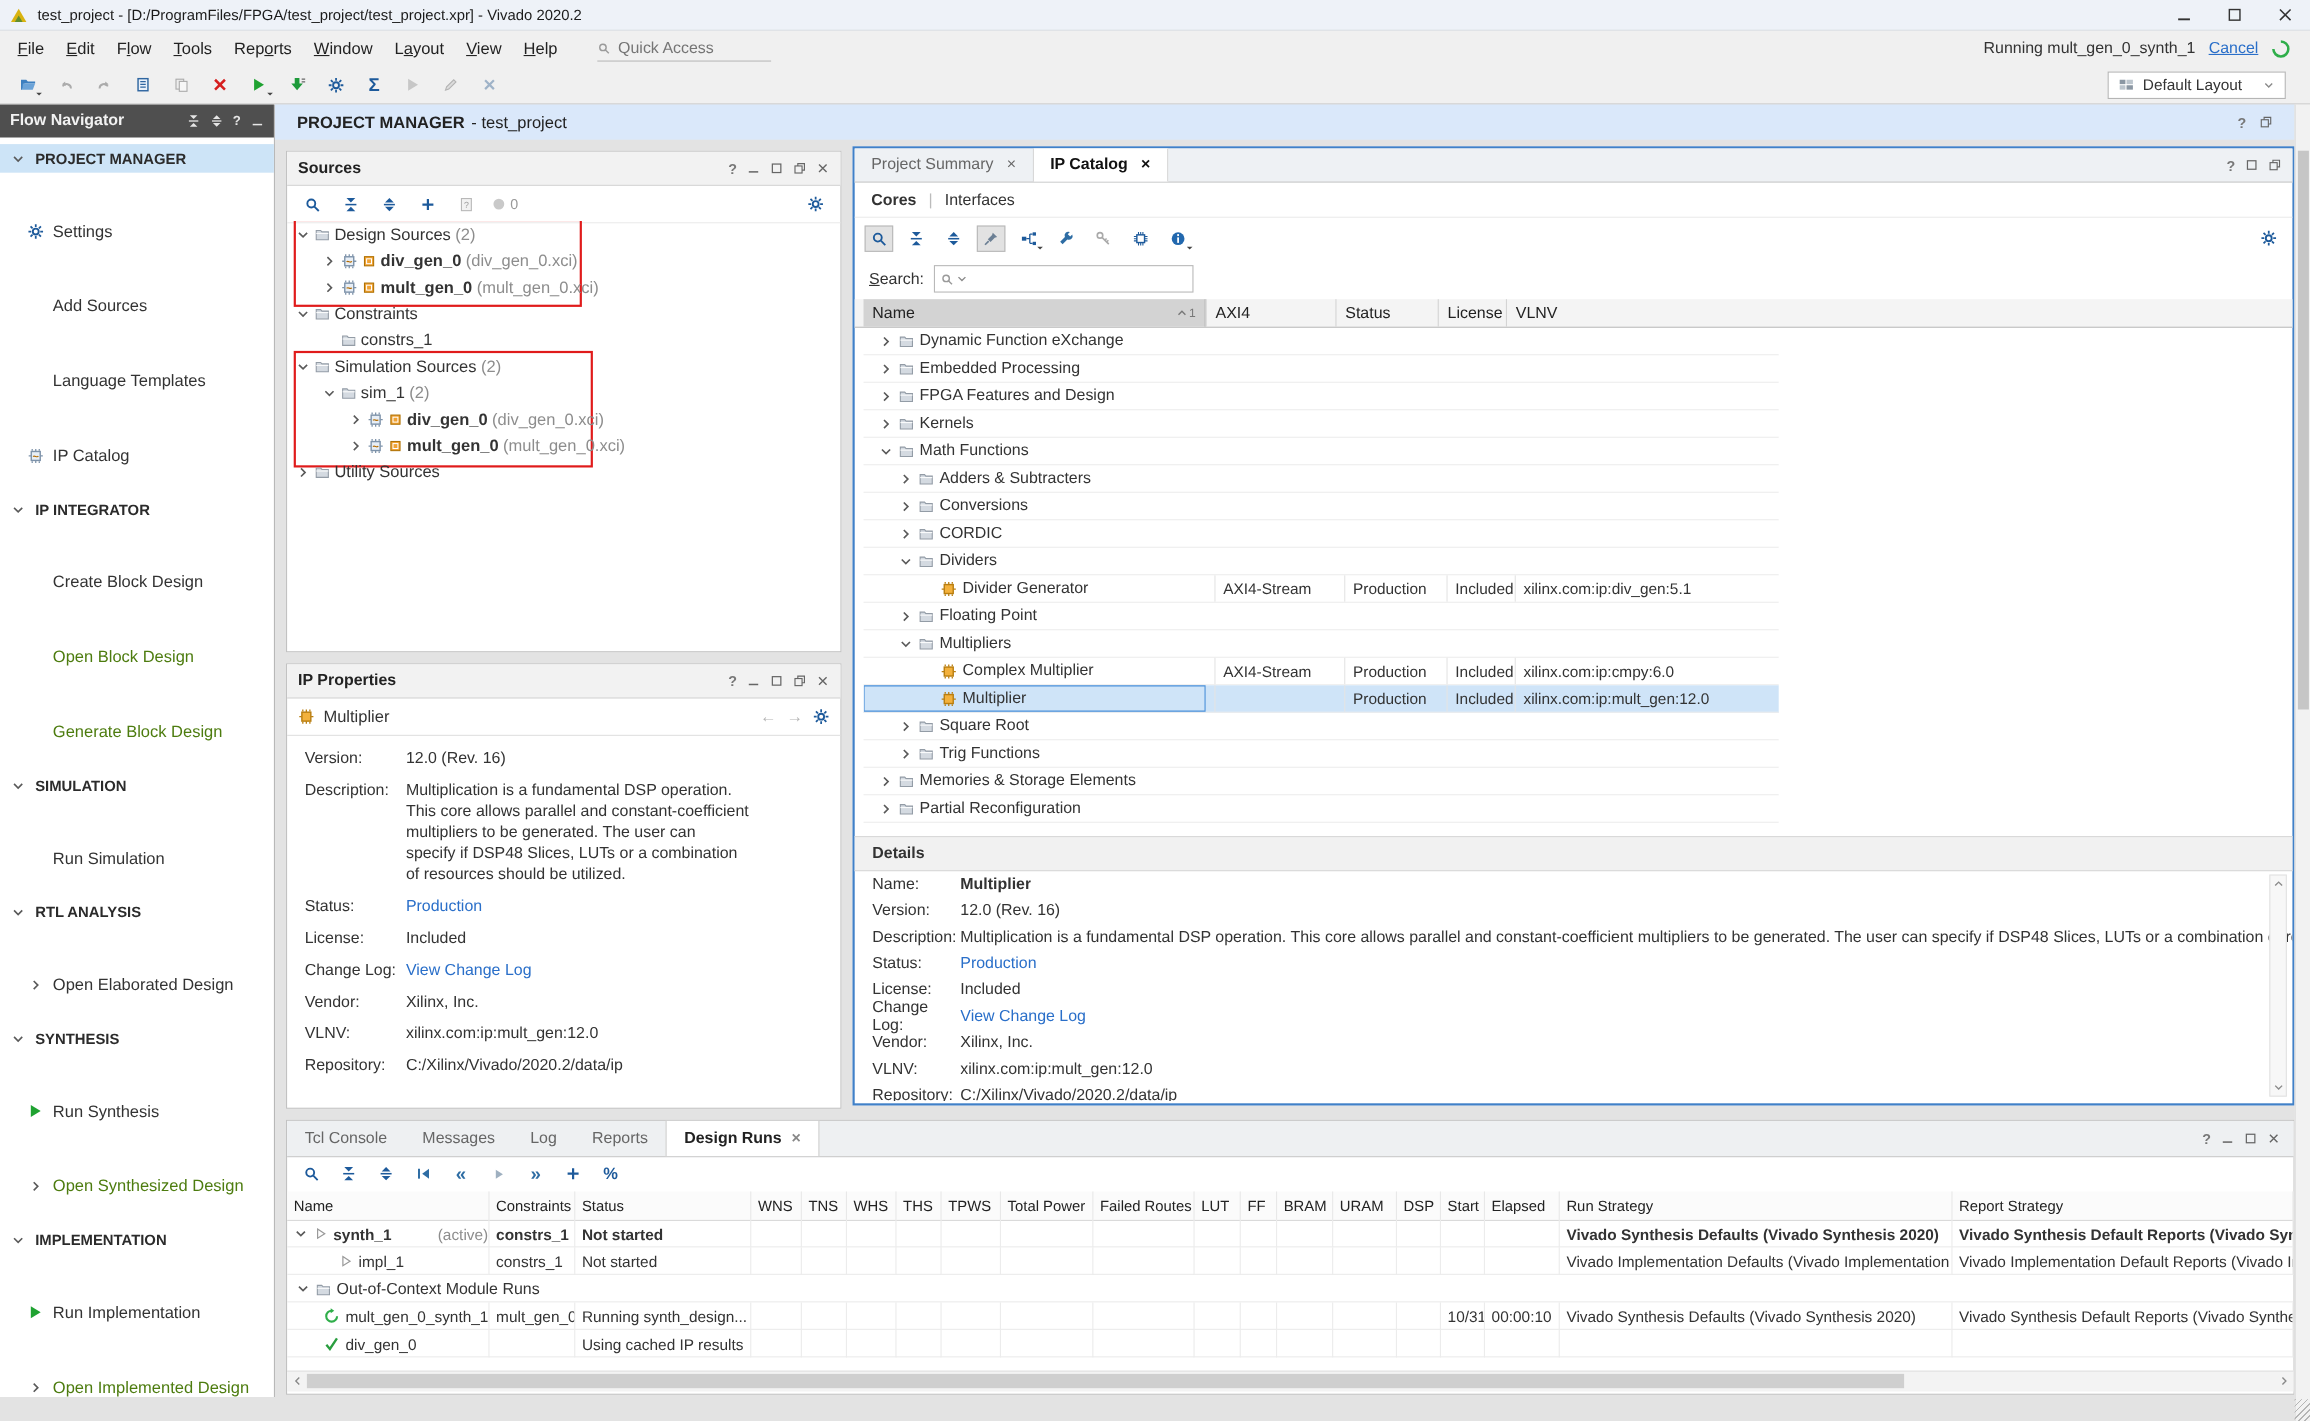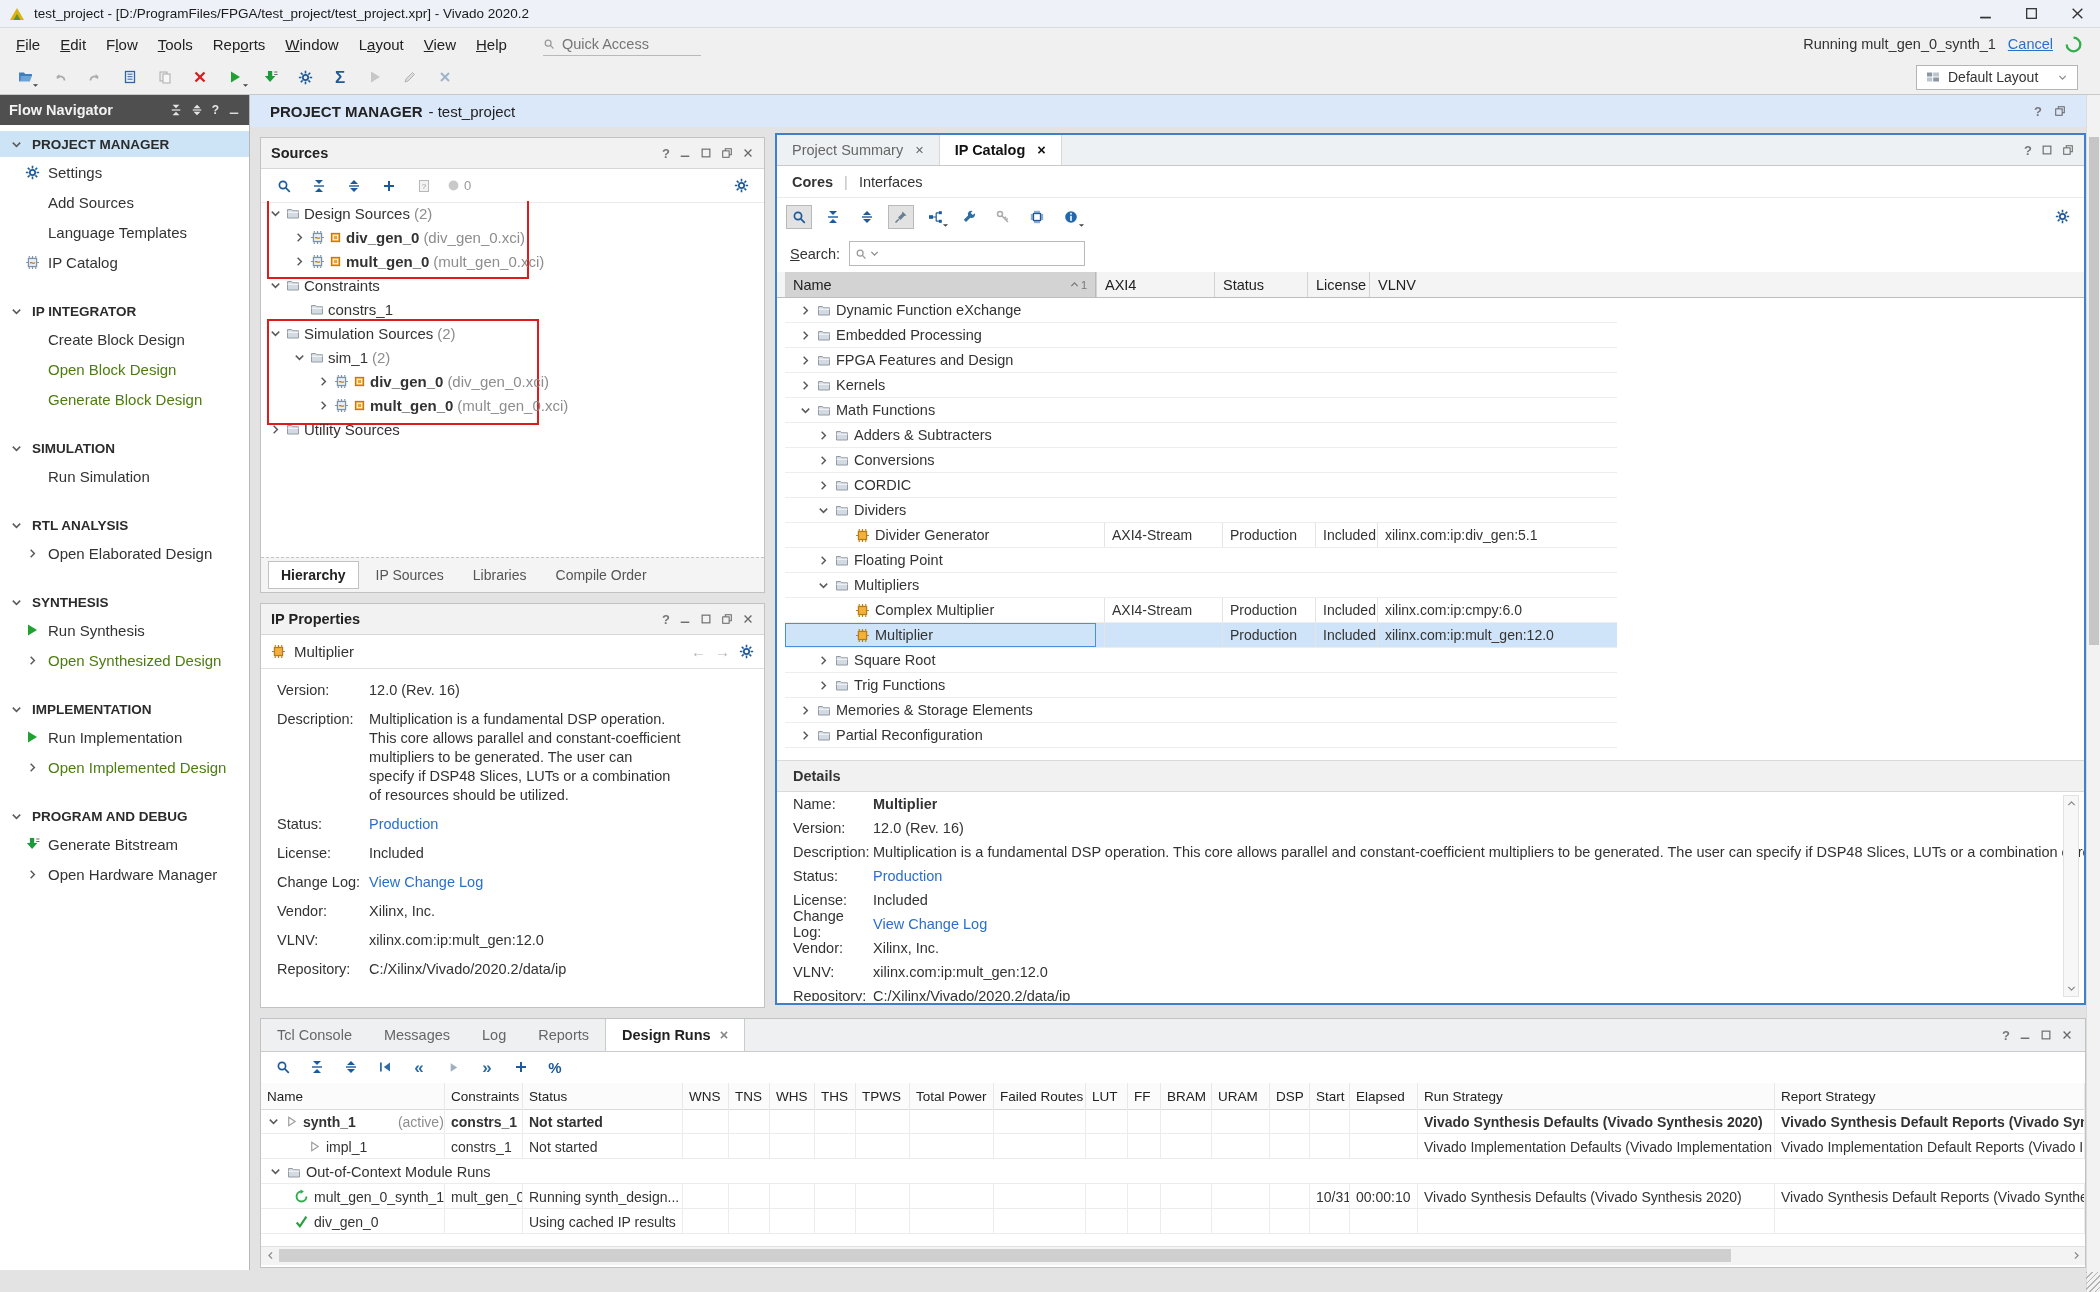--- a/index.html
+++ b/index.html
@@ -34,21 +34,21 @@
   #layout-select .lbl{flex:1;}
 
   
   #flownav{position:absolute;left:0;top:95px;width:250px;height:1175px;background:#fff;border-right:1px solid #b8b8b8;box-sizing:border-box;}
   #fn-header{height:30px;background:#4f4f4f;color:#f2f2f2;display:flex;align-items:center;padding:0 9px;font-weight:bold;font-size:14.5px;}
   #fn-hicons{margin-left:auto;display:flex;gap:9px;align-items:center;}
   #fn-body{padding-top:6px;}
   .fn-sec{margin-bottom:21px;}
   .fn-sec-h{height:26px;display:flex;align-items:center;padding:0 10px;gap:9px;font-weight:bold;font-size:13.5px;color:#2b2b2b;}
   .fn-sec-h.selected{background:#cde4f7;}
-  .fn-item{height:30px;display:flex;align-items:center;padding-left:24px;gap:8px;font-size:15px;color:#333;}
+  .fn-item{height:30px;display:flex;align-items:center;padding-left:24px;gap:8px;font-size:15px;color:#333;margin-top:38px;}
   .fn-item.disabled{color:#4d7c0f;}
   .fn-islot{width:16px;display:flex;justify-content:center;}
 
   
   #banner{position:absolute;left:250px;top:95px;width:1836px;height:32px;background:#dae8fa;
           display:flex;align-items:center;padding:0 20px;box-sizing:border-box;font-size:15px;color:#222;}
   #banner-icons{margin-left:auto;display:flex;gap:12px;align-items:center;}
 
   
   .panel{position:absolute;background:#fff;border:1px solid #c2c2c2;box-sizing:border-box;}
@@ -817,26 +817,20 @@
             </svg>
           </span>
           <span class="ic">
             <svg width="14" height="14" viewBox="0 0 14 14" preserveAspectRatio="none">
               <path d="M1.5 3.5h4l1.2 1.3h5.8v7.2H1.5z" fill="#d4dae1" stroke="#939ca6"></path>
               <path d="M1.5 6.2h11" stroke="#fff" stroke-width=".9"></path>
             </svg>
           </span>
           <span>Utility Sources</span>
         </div>
-      </div>
-    <div id="src-tabs">
-        <div class="s-tab selected">Hierarchy</div>
-        <div class="s-tab">IP Sources</div>
-        <div class="s-tab">Libraries</div>
-        <div class="s-tab">Compile Order</div>
       </div>
   </div>
 
   <div id="ipprops-panel" class="panel">
     <div class="phead">
       <span>IP Properties</span>
       <div class="winbtns" id="ipp-winbtns">
           <span class="ic ticon" style="color: rgb(119, 119, 119); font-size: 13px;">?</span>
           <span class="ic">
             <svg width="12" height="12" viewBox="0 0 14 14" preserveAspectRatio="none">

